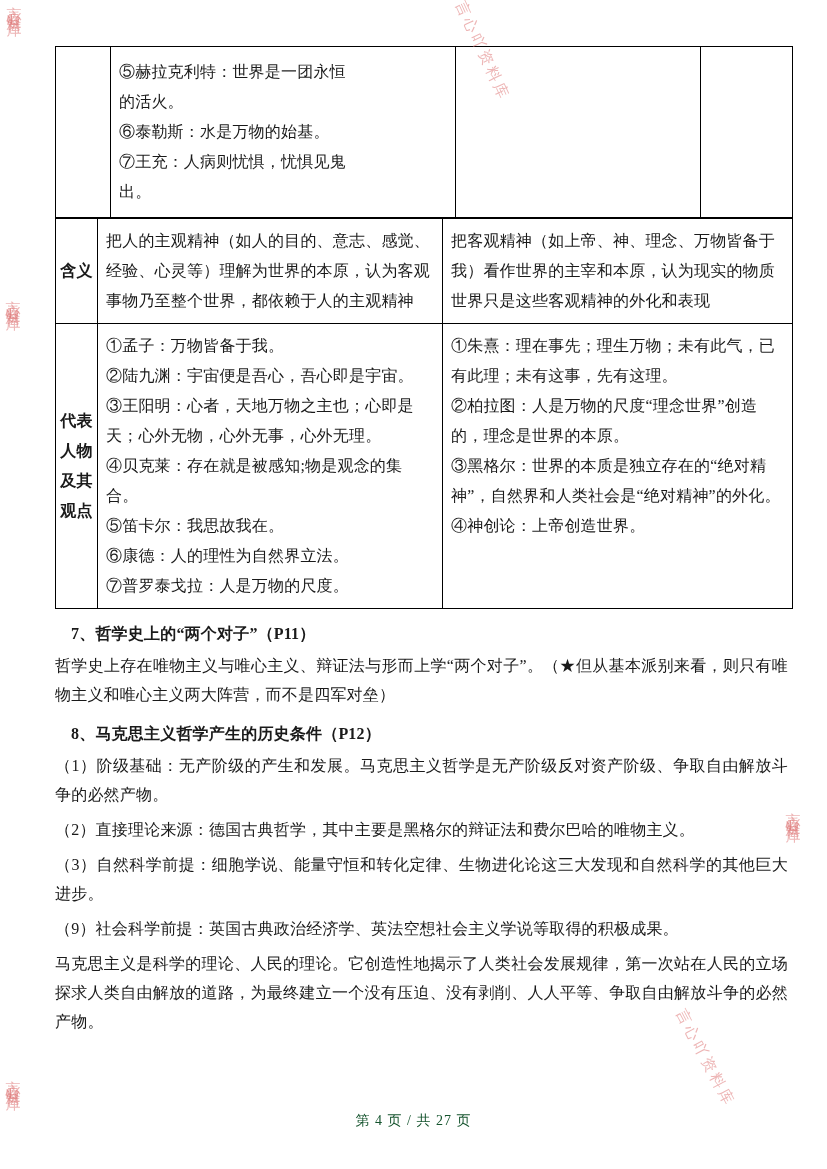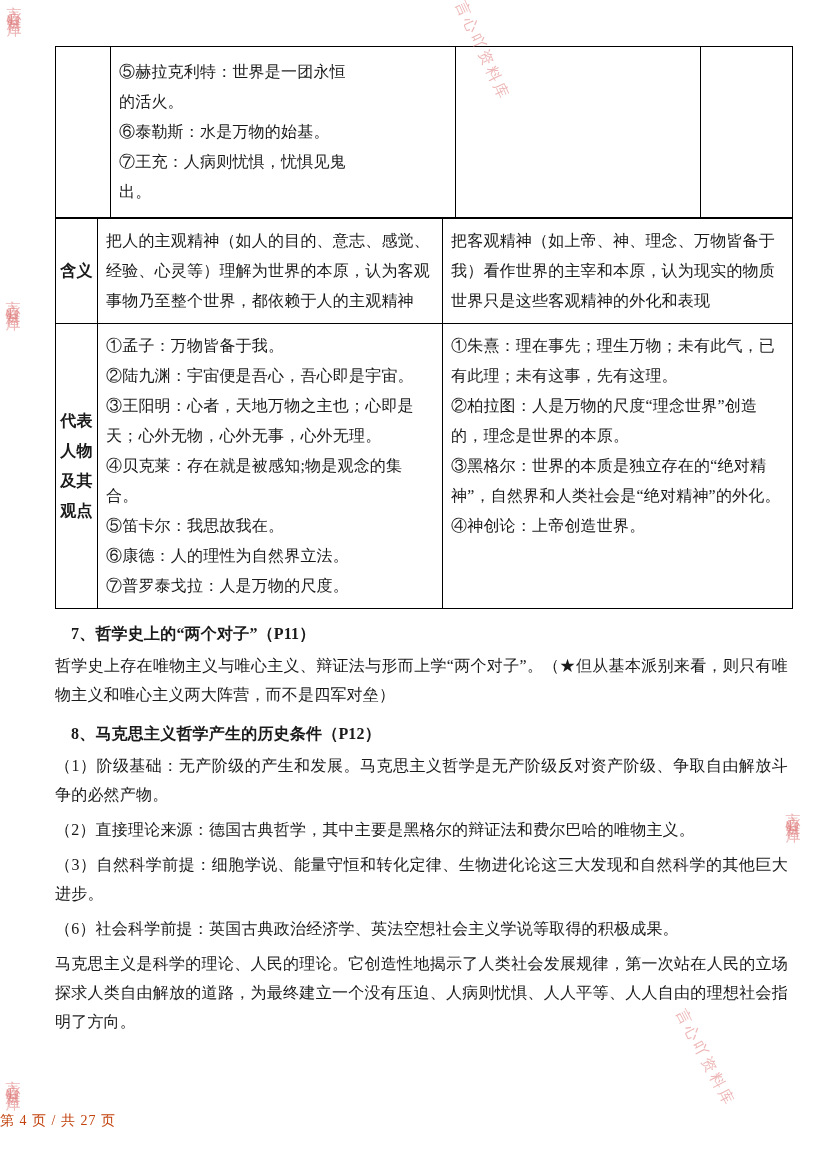--- a/index.html
+++ b/index.html
@@ -40,21 +40,21 @@
   .lbl-line { line-height:30px; }
   .t-main .cell { padding:7px 8px; }
 
   .sec-heading {
     font-weight:bold; line-height:26px; margin:12px 0 4px 16px;
   }
   .para { line-height:29px; margin:0 4px 6px 0; text-align:justify; }
 
   .footer {
     position:absolute; left:0; right:0; top:1112px;
-    text-align:left; font-size:14px; letter-spacing:1px; color:#c2410c;
+    text-align:center; font-size:14px; letter-spacing:1px; color:#14532d;
   }
 
   
   .wm {
     position:absolute; color:rgba(222,120,120,0.55);
     font-size:15px; letter-spacing:3px; white-space:nowrap;
     font-family:"Liberation Sans","DejaVu Sans",sans-serif;
     pointer-events:none; z-index:5;
   }
   .wm.v { writing-mode:vertical-rl; }
@@ -147,26 +147,26 @@
           <div class="para">哲学史上存在唯物主义与唯心主义、辩证法与形而上学“两个对子”。（★但从基本派别来看，则只有唯物主义和唯心主义两大阵营，而不是四军对垒）</div>
         </div>
     </div>
 
     <div class="section">
       <div class="sec-heading">8、马克思主义哲学产生的历史条件（P12）</div>
       <div>
           <div class="para">（1）阶级基础：无产阶级的产生和发展。马克思主义哲学是无产阶级反对资产阶级、争取自由解放斗争的必然产物。</div>
           <div class="para">（2）直接理论来源：德国古典哲学，其中主要是黑格尔的辩证法和费尔巴哈的唯物主义。</div>
           <div class="para">（3）自然科学前提：细胞学说、能量守恒和转化定律、生物进化论这三大发现和自然科学的其他巨大进步。</div>
-          <div class="para">（6）社会科学前提：英国古典政治经济学、英法空想社会主义学说等取得的积极成果。</div>
+          <div class="para">（9）社会科学前提：英国古典政治经济学、英法空想社会主义学说等取得的积极成果。</div>
         </div>
     </div>
 
     <div class="section">
       <div>
-          <div class="para">马克思主义是科学的理论、人民的理论。它创造性地揭示了人类社会发展规律，第一次站在人民的立场探求人类自由解放的道路，为最终建立一个没有压迫、人病则忧惧、人人平等、人人自由的理想社会指明了方向。</div>
+          <div class="para">马克思主义是科学的理论、人民的理论。它创造性地揭示了人类社会发展规律，第一次站在人民的立场探求人类自由解放的道路，为最终建立一个没有压迫、没有剥削、人人平等、争取自由解放斗争的必然产物。</div>
         </div>
     </div>
 
   </div>
 
   <div class="footer">第 4 页 / 共 27 页</div>
 </div>
 
 </body></html>

